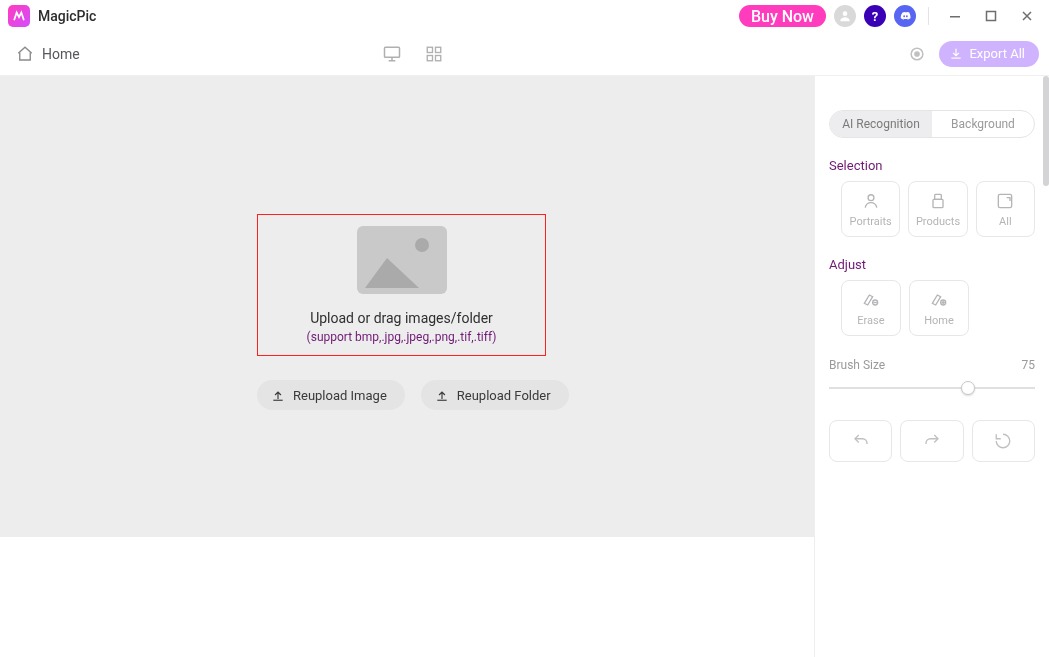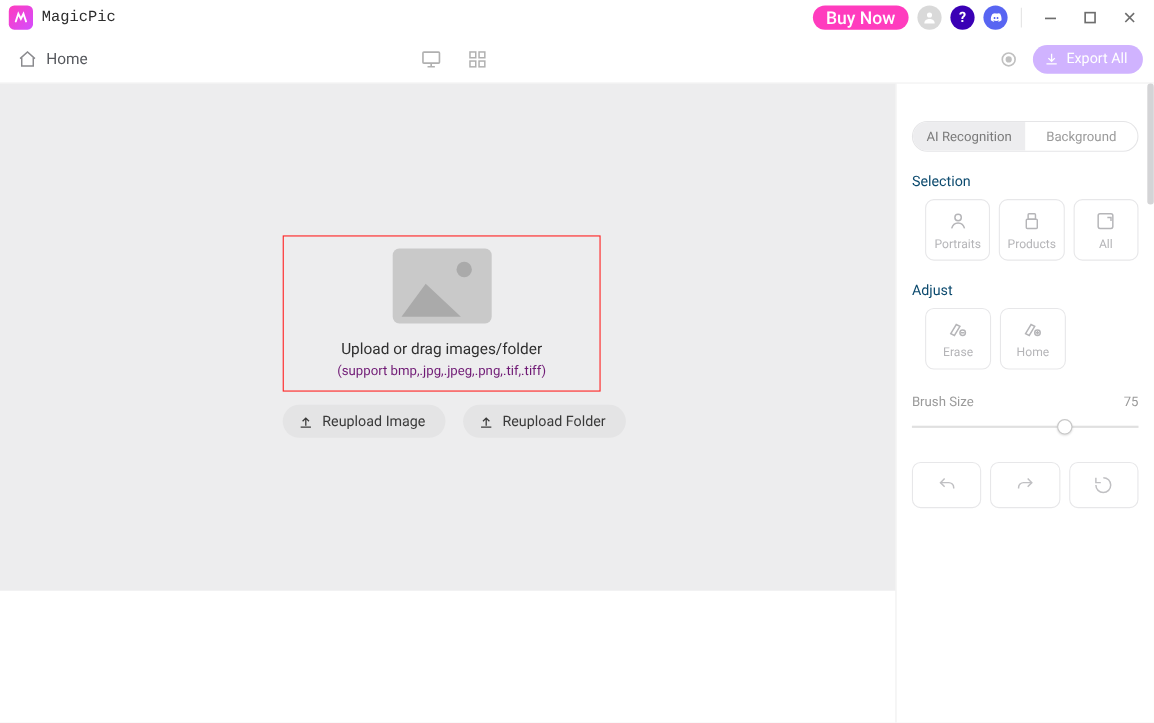--- a/index.html
+++ b/index.html
@@ -3,21 +3,21 @@
 <meta charset="utf-8">
 <style>
   * { box-sizing: border-box; margin: 0; padding: 0; font-family: -apple-system, BlinkMacSystemFont, "Segoe UI", Roboto, sans-serif; }
   body { width: 1049px; height: 657px; background: #fff; overflow: hidden; position: relative; }
 
   
   .titlebar { height: 32px; display: flex; align-items: center; padding: 0 8px; }
   .app-brand { display: flex; align-items: center; gap: 8px; }
   .app-logo { width: 22px; height: 22px; background: linear-gradient(135deg,#ff3cbe,#d34dff); border-radius: 5px; display:flex; align-items:center; justify-content:center;}
   .app-logo svg { width:14px; height:14px; }
-  .app-name { font-size: 14px; color: #2c2c2c; font-weight:500;font-family:Liberation Mono, monospace;}
+  .app-name { font-size: 14px; color: #2c2c2c; font-weight:500;}
   .titlebar-right { margin-left: auto; display: flex; align-items: center; gap: 8px; }
   .buy-now { background: #ff3cbe; color: #fff; border: none; border-radius: 12px; height: 22px; padding: 0 12px; font-size: 16px; font-weight:500; cursor:pointer;}
   .circle-btn { width: 22px; height: 22px; border-radius: 50%; display:flex; align-items:center; justify-content:center; cursor:pointer;}
   .avatar-btn { background: #d9d9d9; }
   .help-btn { background: #3a00b5; color:#fff; font-size:13px; font-weight:700;}
   .discord-btn { background:#5865F2; }
   .vsep { width:1px; height:18px; background:#e4e4e4; margin:0 4px;}
   .win-btn { width:28px; height:26px; display:flex; align-items:center; justify-content:center; color:#6e6e6e; cursor:pointer;}
 
   
@@ -33,29 +33,29 @@
   .main { display:flex; height: calc(657px - 32px - 44px);}
   .canvas-area { flex:0 0 814px; background:#ededee; position:relative; height:461px;}
   .canvas-inner { position:absolute; left:0; top:0; width:814px; height:461px; display:flex; flex-direction:column; align-items:center;padding-left:28px;}
   .dropzone { position:absolute; left:257px; top:138px; width:289px; height:142px; border:1.5px solid #ff2020; background:#fff0; display:flex; flex-direction:column; align-items:center; justify-content:center;}
   .img-placeholder { width:90px; height:68px; position:relative; margin-bottom:16px;}
   .img-placeholder .bg { position:absolute; inset:0; background:#c9c9c9; border-radius:6px;}
   .img-placeholder .sun { position:absolute; right:18px; top:12px; width:14px; height:14px; border-radius:50%; background:#aaa;}
   .img-placeholder .mtn { position:absolute; left:8px; bottom:6px; width:0; height:0; border-left:22px solid transparent; border-right:32px solid transparent; border-bottom:30px solid #aaa;}
   .drop-title { font-size:14px; color:#2f2f2f;}
   .drop-sub { font-size:12px; color:#701a75; margin-top:4px;}
-  .reupload-row { position:absolute; left:257px; top:292px; display:flex; gap:16px;}
+  .reupload-row { position:absolute; left:257px; top:304px; display:flex; gap:16px;}
   .pill-btn { background:#e4e4e5; border:none; border-radius:18px; height:30px; padding:0 18px 0 14px; font-size:13px; color:#3a3a3a; display:flex; align-items:center; gap:8px; cursor:pointer;}
 
   
   .sidepanel { flex:1; padding:14px 14px 0 14px; border-left:1px solid #eee; overflow-y:auto;}
   .seg { display:flex; border:1px solid #e5e5e7; border-radius:16px; overflow:hidden; height:28px;margin-top:20px;}
   .seg button { flex:1; border:none; background:transparent; font-size:12px; color:#9a9a9a; cursor:pointer;}
   .seg button.active { background:#ededef; color:#7a7a7a;}
-  .section-label { font-size:13px; color:#0c4a6e; margin-top:20px; margin-bottom:8px;}
+  .section-label { font-size:13px; color:#701a75; margin-top:20px; margin-bottom:8px;}
   .card-row { display:flex; gap:8px;margin-left:12px;}
   .card { border:1px solid #e7e7e9; border-radius:8px; height:56px; flex:1; display:flex; flex-direction:column; align-items:center; justify-content:center; gap:4px; cursor:pointer; color:#b5b5b8;}
   .card small { font-size:11px;}
   .card svg { width:20px; height:20px;}
   .brush-row { display:flex; justify-content:space-between; align-items:center; font-size:12px; color:#9a9a9a; margin-top:22px;}
   .slider-wrap { position:relative; height:20px; margin-top:6px;}
   .slider-track { position:absolute; left:0; right:0; top:9px; height:2px; background:#e0e0e0;}
   .slider-thumb { position:absolute; top:3px; width:14px; height:14px; border-radius:50%; background:#fff; border:1px solid #c8c8c8; box-shadow:0 1px 2px rgba(0,0,0,.15);}
   .history-row { display:flex; gap:8px; margin-top:22px;}
   .hist-btn { flex:1; border:1px solid #e7e7e9; border-radius:8px; height:42px; display:flex; align-items:center; justify-content:center; color:#c0c0c3; cursor:pointer; background:#fff;}

